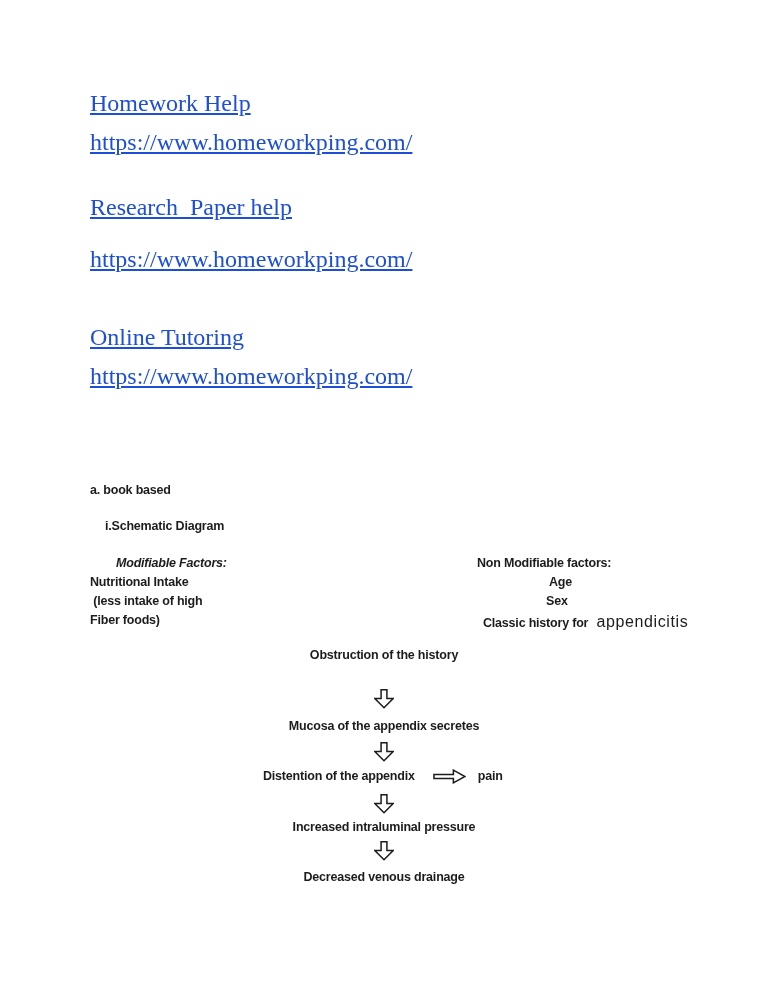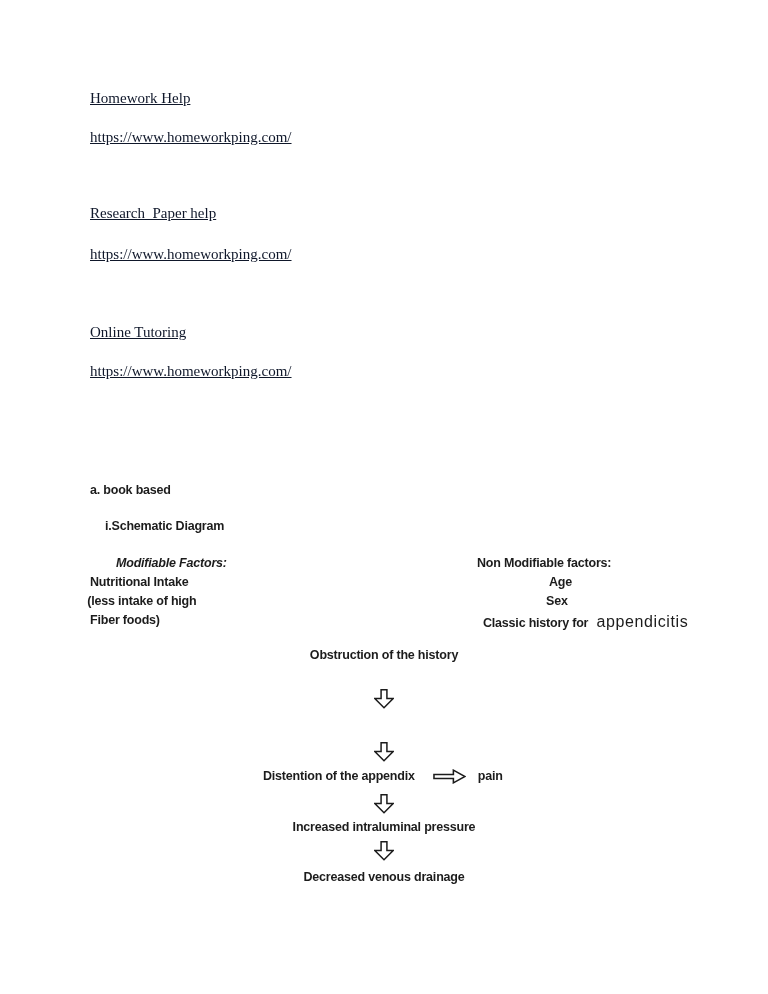--- a/index.html
+++ b/index.html
@@ -9,30 +9,30 @@
     height: 994px;
     background: #ffffff;
     overflow: hidden;
     font-family: "Liberation Sans", sans-serif;
   }
   
   .link {
     position: absolute;
     left: 90px;
     font-family: "Liberation Serif", serif;
-    font-size: 15px;
-    color: #0f172a;
+    font-size: 24px;
+    color: #1d4ed8;
     text-decoration: underline;
     white-space: pre;
     cursor: pointer;
     line-height: 1.1;
   }
   .lk1 { top: 90px; }
   .lk2 { top: 129px; }
-  .lk3 { top: 205px; }
+  .lk3 { top: 194px; }
   .lk4 { top: 246px; }
   .lk5 { top: 324px; }
   .lk6 { top: 363px; }
   .lk7 { top: 441px; }
 
   
   .doc {
     position: absolute;
     font-family: "Liberation Sans", sans-serif;
     font-weight: bold;
@@ -40,21 +40,21 @@
     color: #1c1c1c;
     letter-spacing: -0.2px;
     white-space: pre;
     line-height: 1.15;
   }
   .book-based   { left: 90px;  top: 483px; }
   .schematic    { left: 105px; top: 519px; }
 
   .mod-title    { left: 116px; top: 556px; font-style: italic; }
   .mod-l1       { left: 90px;  top: 575px; }
-  .mod-l2       { left: 84px;  top: 594px; }
+  .mod-l2       { left: 90px;  top: 594px; }
   .mod-l3       { left: 90px;  top: 613px; }
 
   .nonmod-title { left: 477px; top: 556px; }
   .nonmod-l1    { left: 549px; top: 575px; }
   .nonmod-l2    { left: 546px; top: 594px; }
   .nonmod-l3    { left: 483px; top: 613px; }
   .nonmod-l3 .regular {
     font-weight: normal;
     letter-spacing: 0.6px;
     font-size: 16px;
@@ -122,20 +122,21 @@
   <div class="doc nonmod-l3"><span>Classic history for </span><span class="regular"> appendicitis</span></div>
 
   <div class="doc flow-center f-r1a">Obstruction of the history</div>
 
   <div class="arrow-wrap a1">
     <svg width="20" height="20" viewBox="0 0 24 24">
         <path d="M8.5 1 L15.5 1 L15.5 11.5 L23 11.5 L12 22.5 L1 11.5 L8.5 11.5 Z" fill="#ffffff" stroke="#1c1c1c" stroke-width="1.8" stroke-linejoin="miter"></path>
       </svg>
   </div>
 
+  <div class="doc flow-center f-r2">Mucosa of the appendix secretes</div>
 
   <div class="arrow-wrap a2">
     <svg width="20" height="20" viewBox="0 0 24 24">
         <path d="M8.5 1 L15.5 1 L15.5 11.5 L23 11.5 L12 22.5 L1 11.5 L8.5 11.5 Z" fill="#ffffff" stroke="#1c1c1c" stroke-width="1.8" stroke-linejoin="miter"></path>
       </svg>
   </div>
 
   <div class="f-r3">
     <span class="doc" style="position:static;">Distention of the appendix</span>
     <span class="side-arrow">

